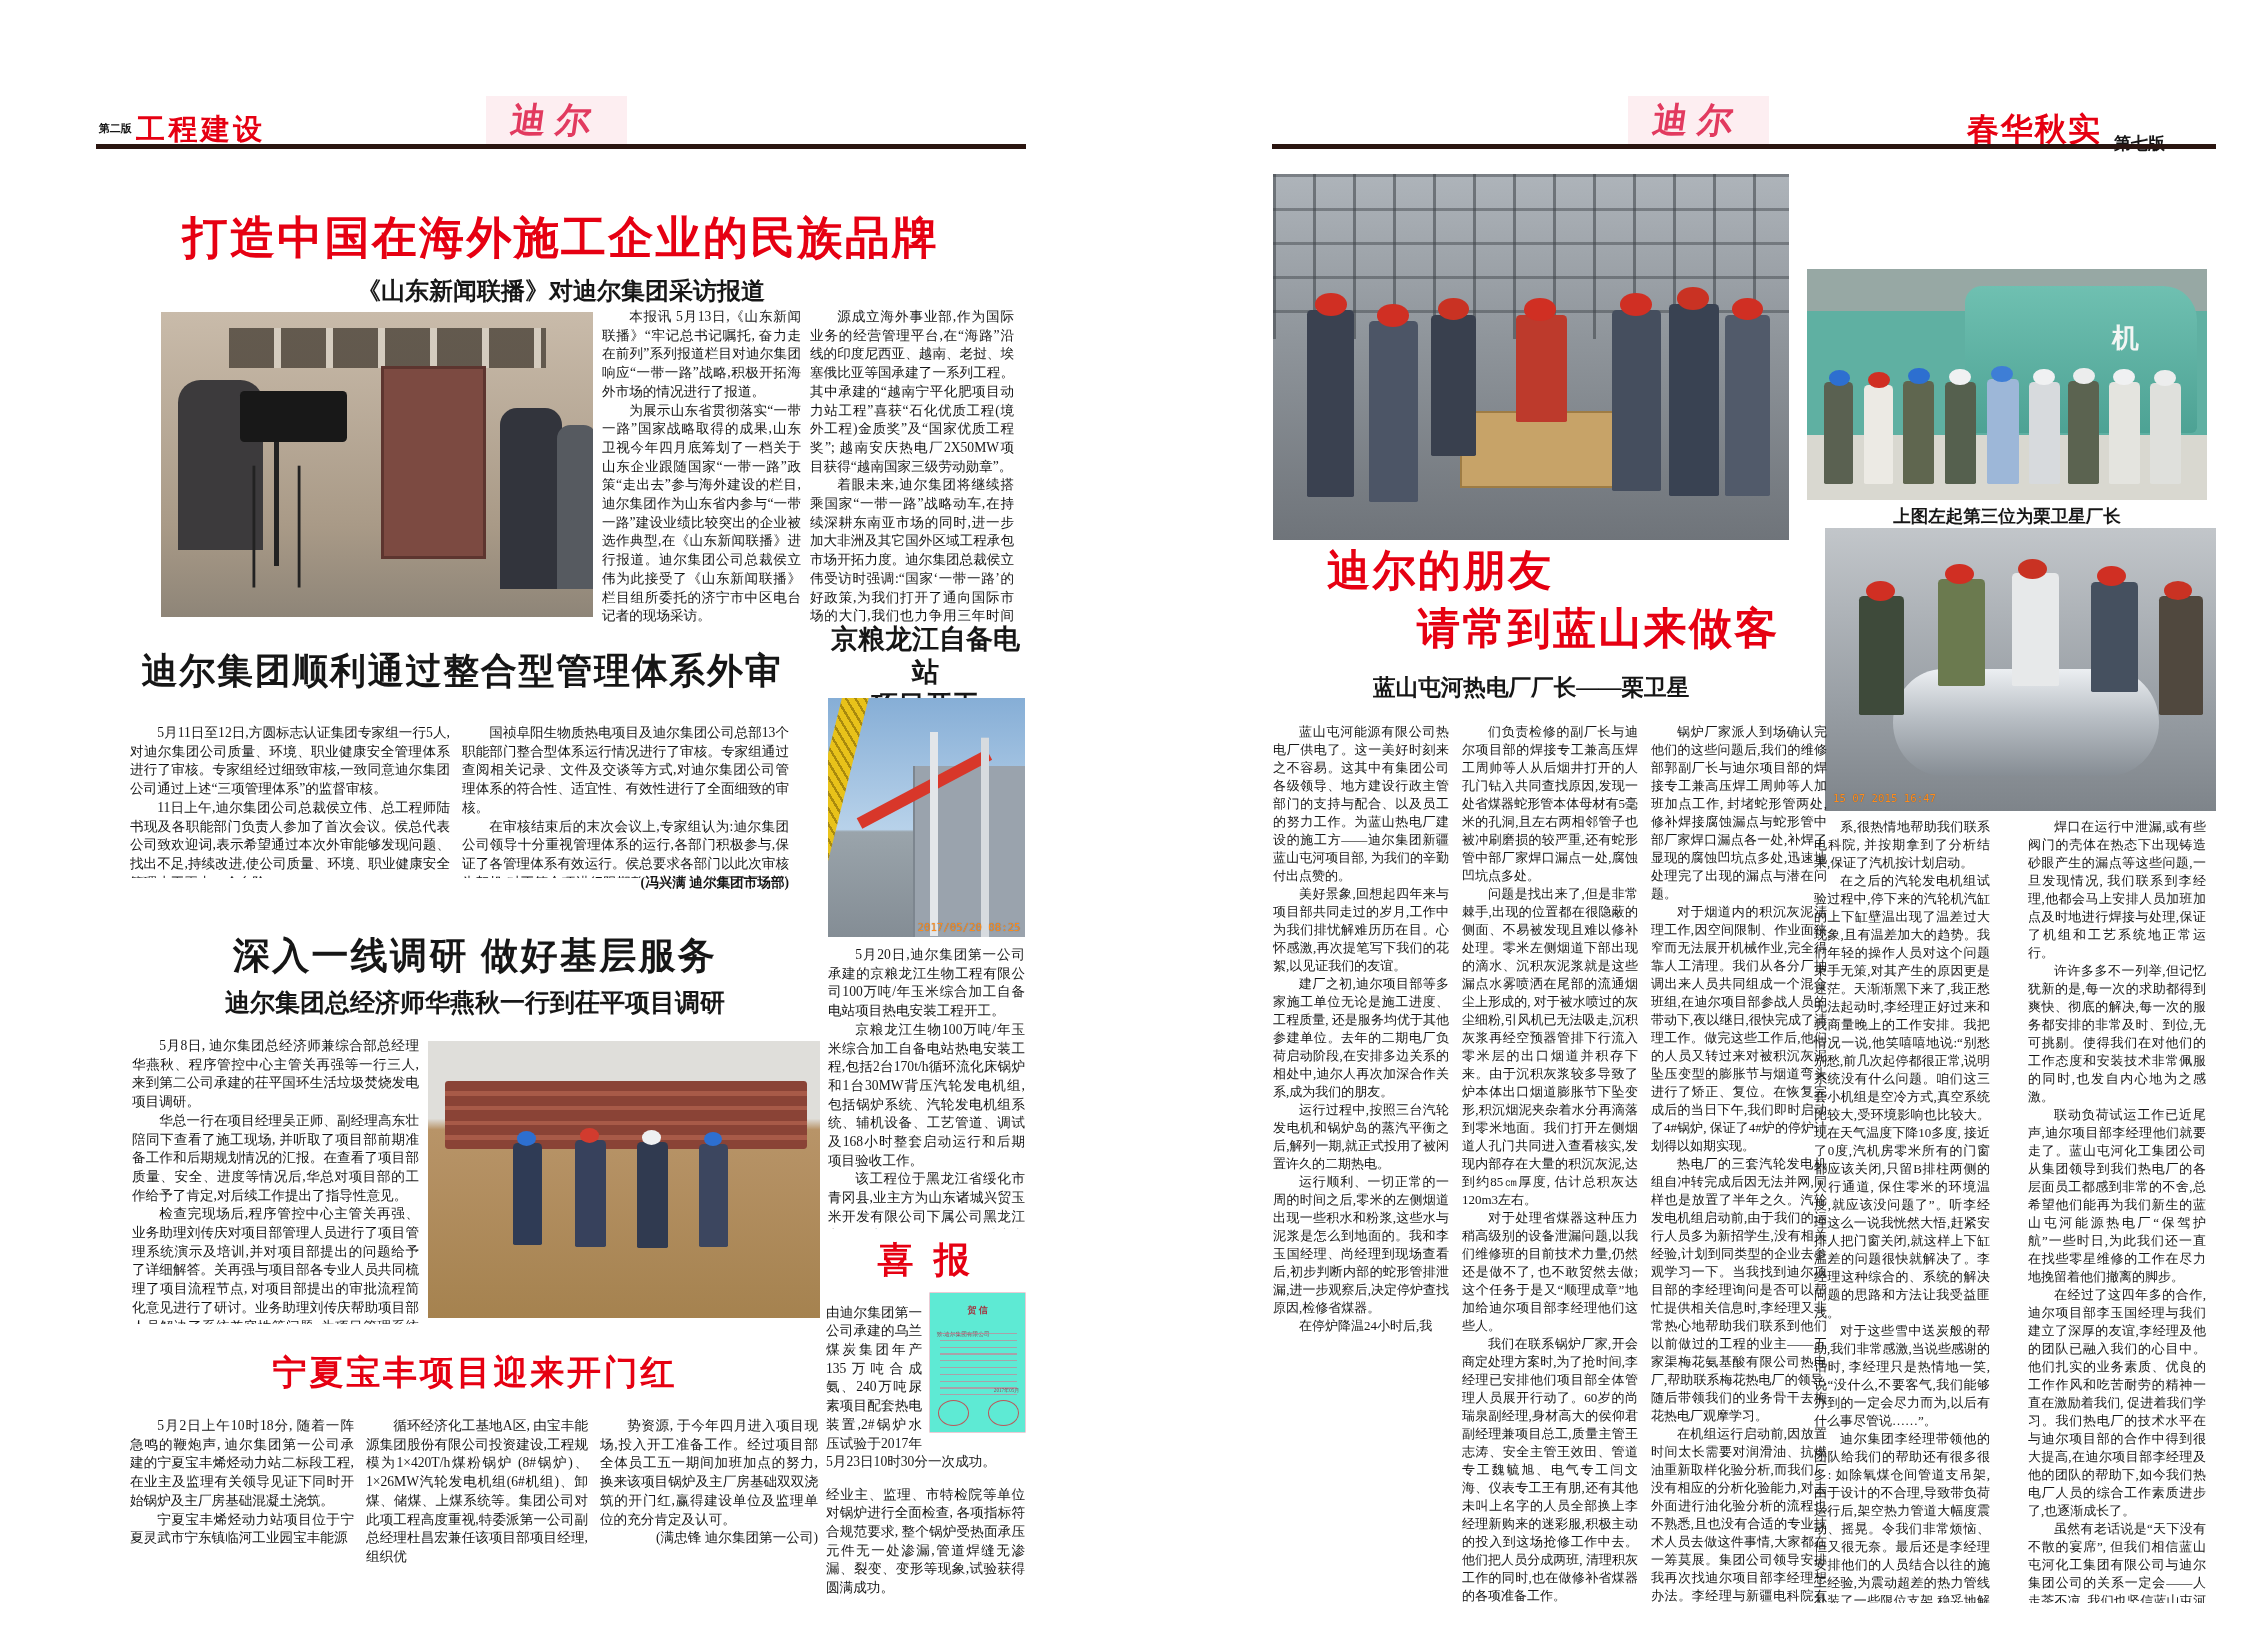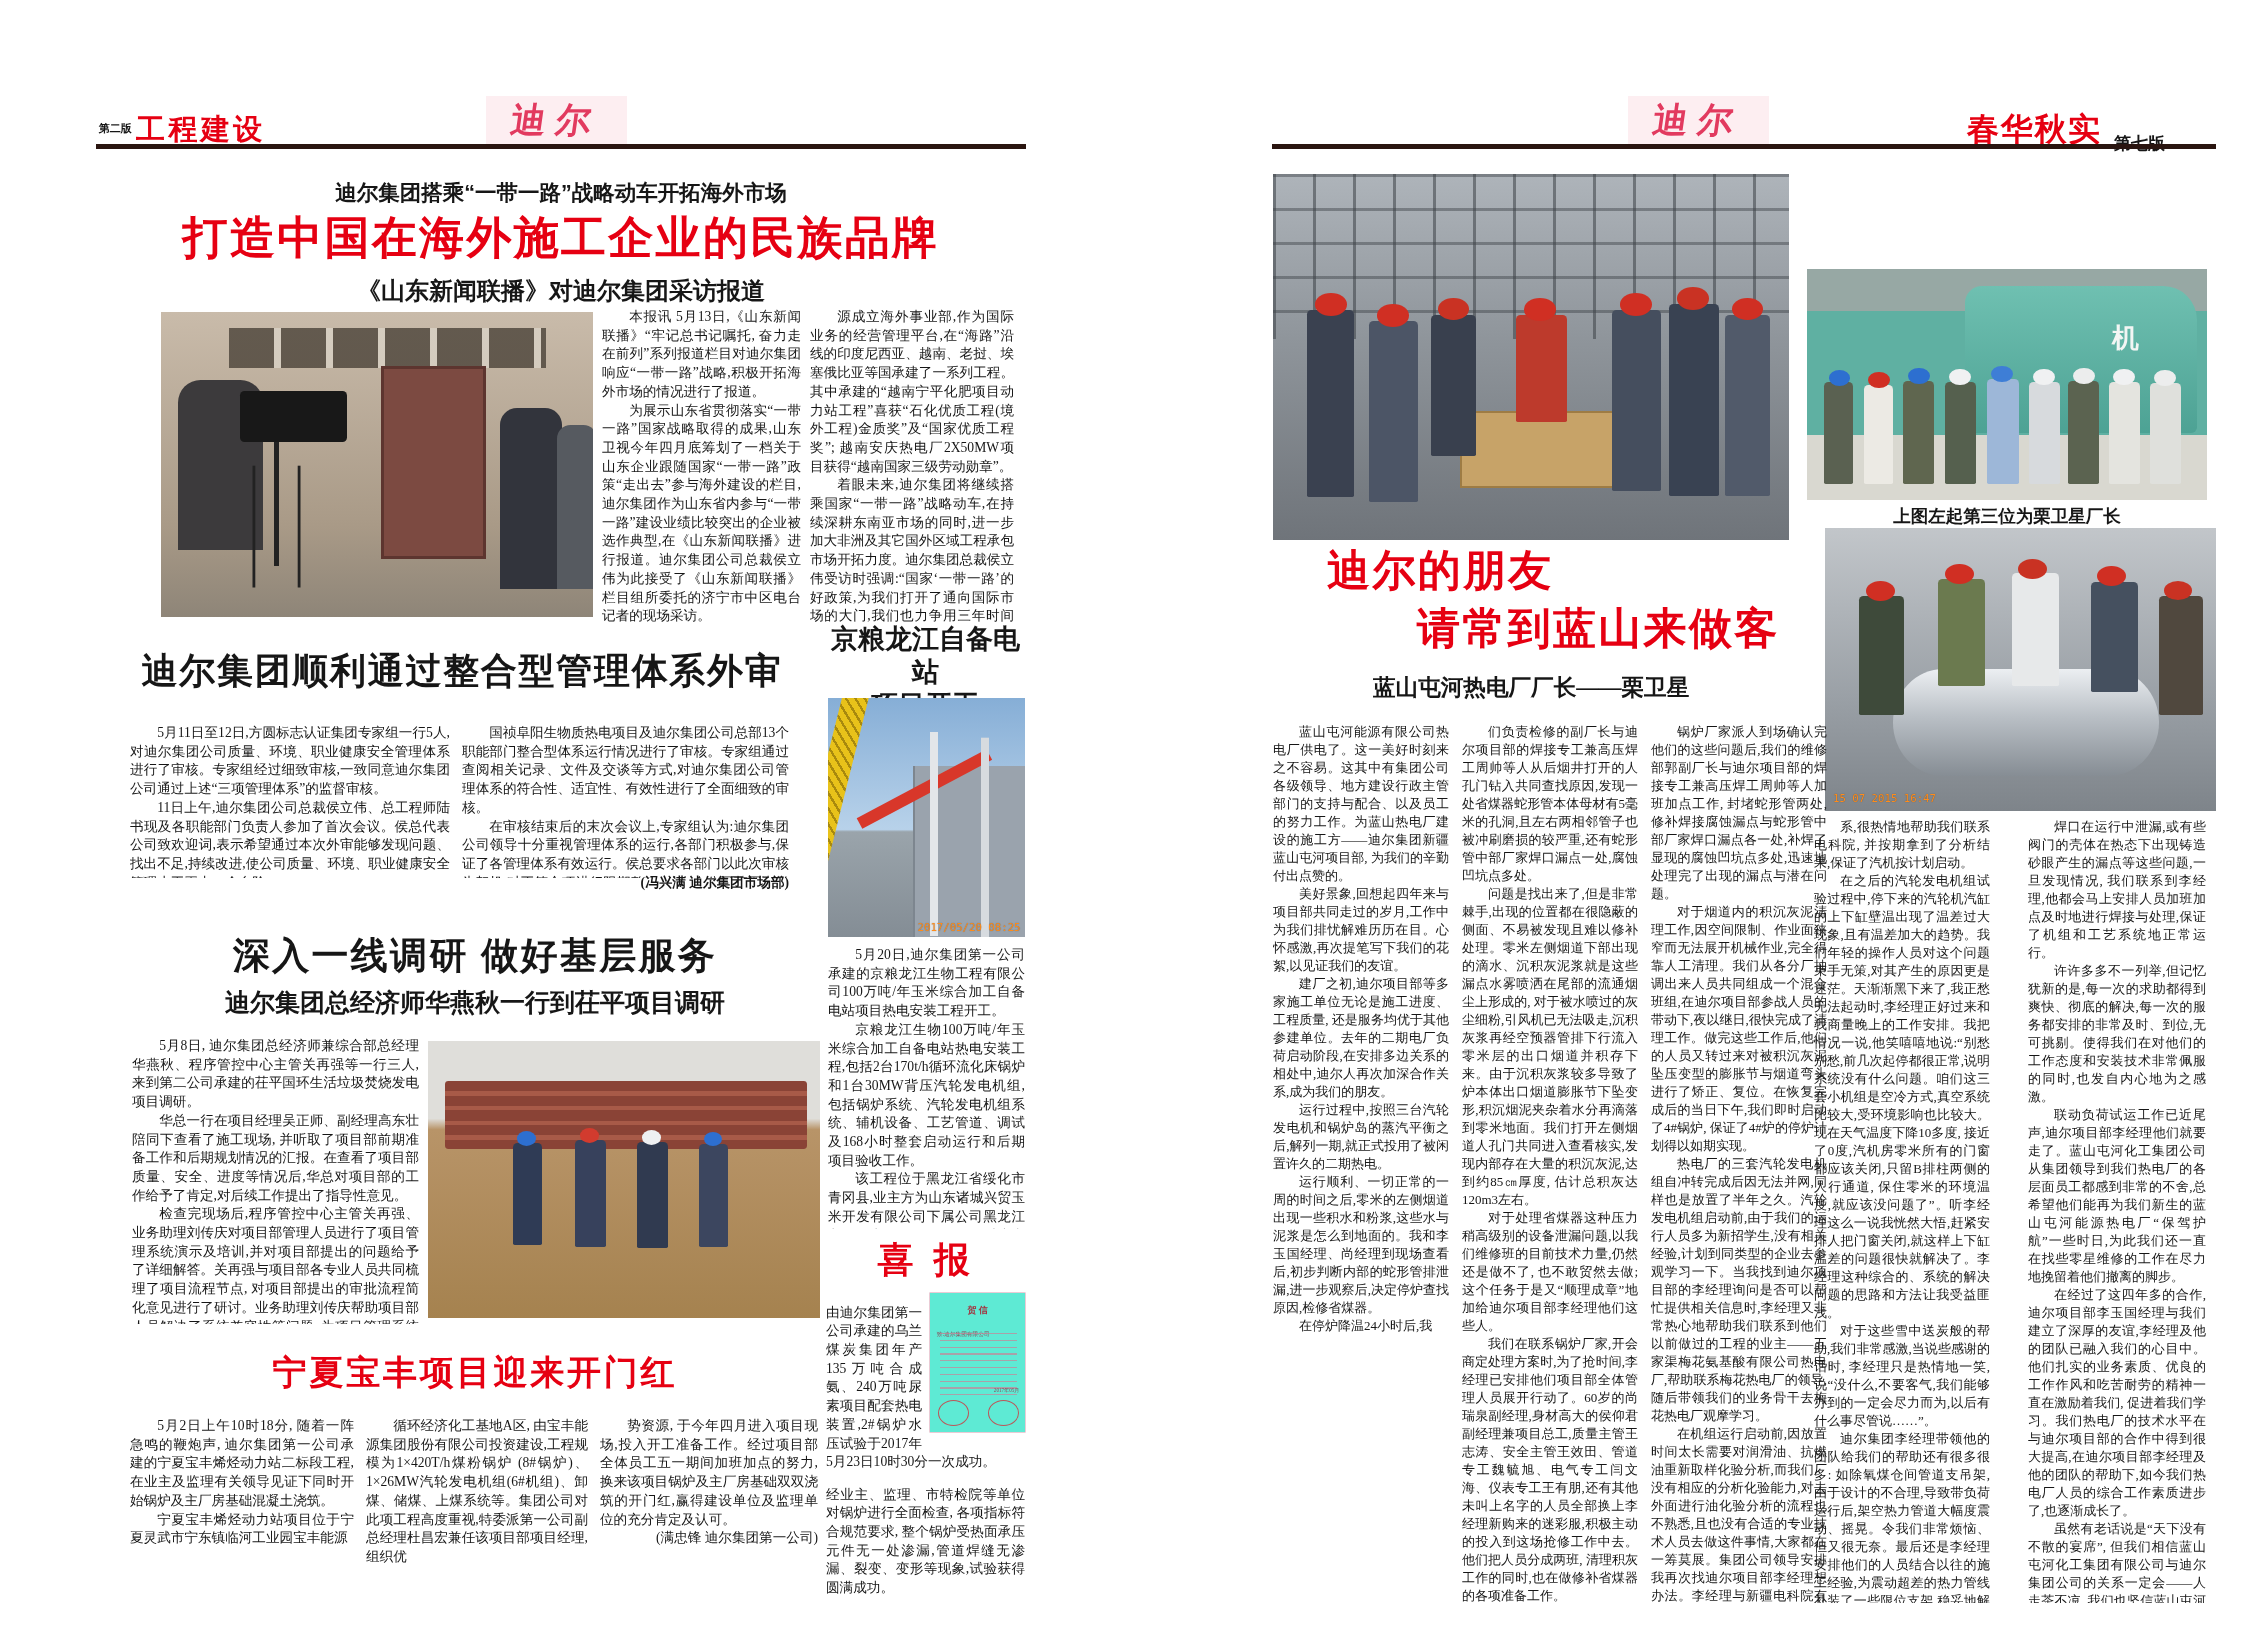--- a/index.html
+++ b/index.html
@@ -30,21 +30,20 @@
 
 <div class="abs" style="left:96px;top:90px;width:930px;height:1526px;">
 
   <span class="abs" style="left:2.8px;top:31px;font-size:11px;font-weight:bold;">第二版</span>
   <span class="abs hei red" style="left:40px;top:20px;font-size:29px;letter-spacing:3.4px;">工程建设</span>
   <div class="abs masthead-box" style="left:390px;top:5.7px;width:141px;height:50px;">
     <span class="masthead-text">迪尔</span>
   </div>
   <div class="abs rule" style="left:0px;top:54px;width:930px;"></div>
 
-  <div class="abs hei center" style="left:0px;top:88px;width:930px;font-size:21.5px;">迪尔集团搭乘“一带一路”战略动车开拓海外市场</div>
   <div class="abs hei red center" style="left:0px;top:118px;width:930px;font-size:45px;letter-spacing:2.3px;">打造中国在海外施工企业的民族品牌</div>
   <div class="abs song center" style="left:0px;top:185px;width:930px;font-size:24px;">《山东新闻联播》对迪尔集团采访报道</div>
 
   <div class="abs photo" style="left:65px;top:222px;width:432px;height:305px;background:linear-gradient(#c9bbaa,#a99a87 70%,#8e8578);">
     <div class="abs" style="left:68px;top:16px;width:317px;height:40px;background:repeating-linear-gradient(90deg,#4a4238 0 45px,#d9d2c6 45px 52px);opacity:.8;"></div>
     <div class="abs" style="left:220px;top:54px;width:99px;height:187px;background:#7c4a41;border:3.4px solid #5d352f;"></div>
     <div class="abs" style="left:17px;top:68px;width:85px;height:170px;background:#3c3a3c;border-radius:22.6px 22.6px 0 0;"></div>
     <div class="abs" style="left:79px;top:79px;width:107px;height:51px;background:#181818;border-radius:4.5px;"></div>
     <div class="abs" style="left:113px;top:130px;width:4.5px;height:124px;background:#222;box-shadow:22.6px 22.6px 0 -1.1px #222,-22.6px 22.6px 0 -1.1px #222;"></div>
     <div class="abs" style="left:339px;top:96px;width:62px;height:181px;background:#32343c;border-radius:17px 17px 0 0;"></div>

